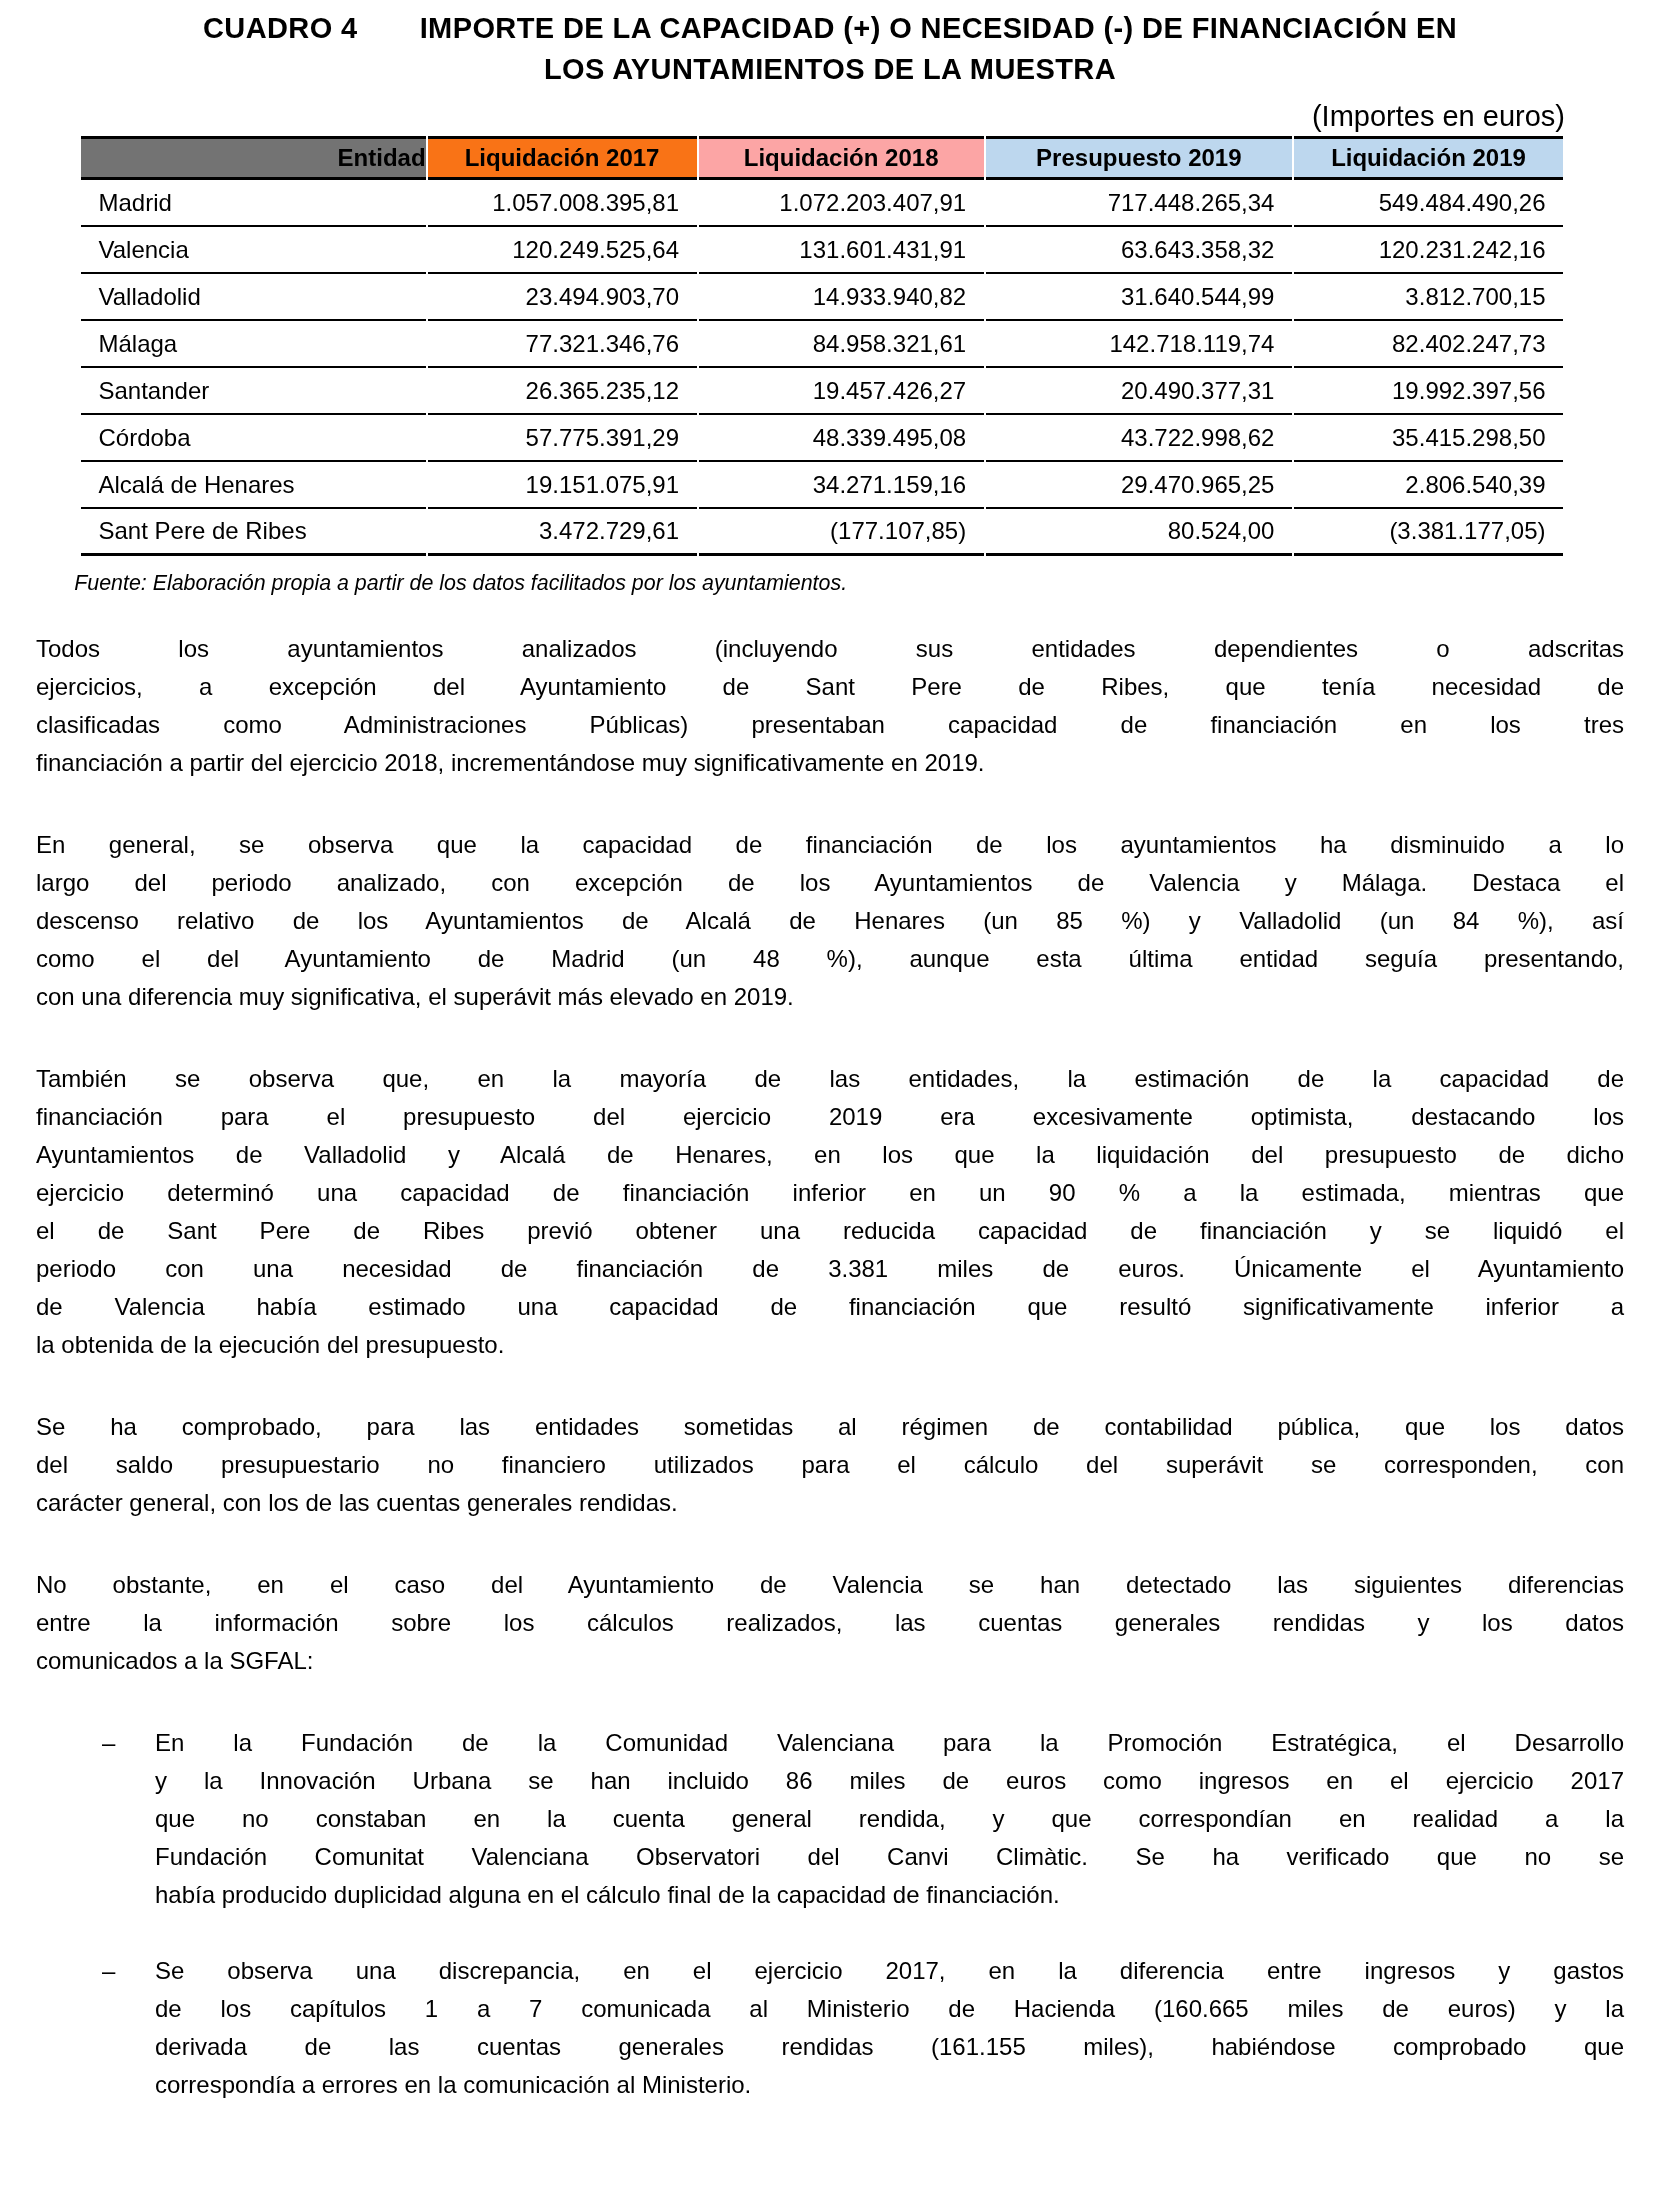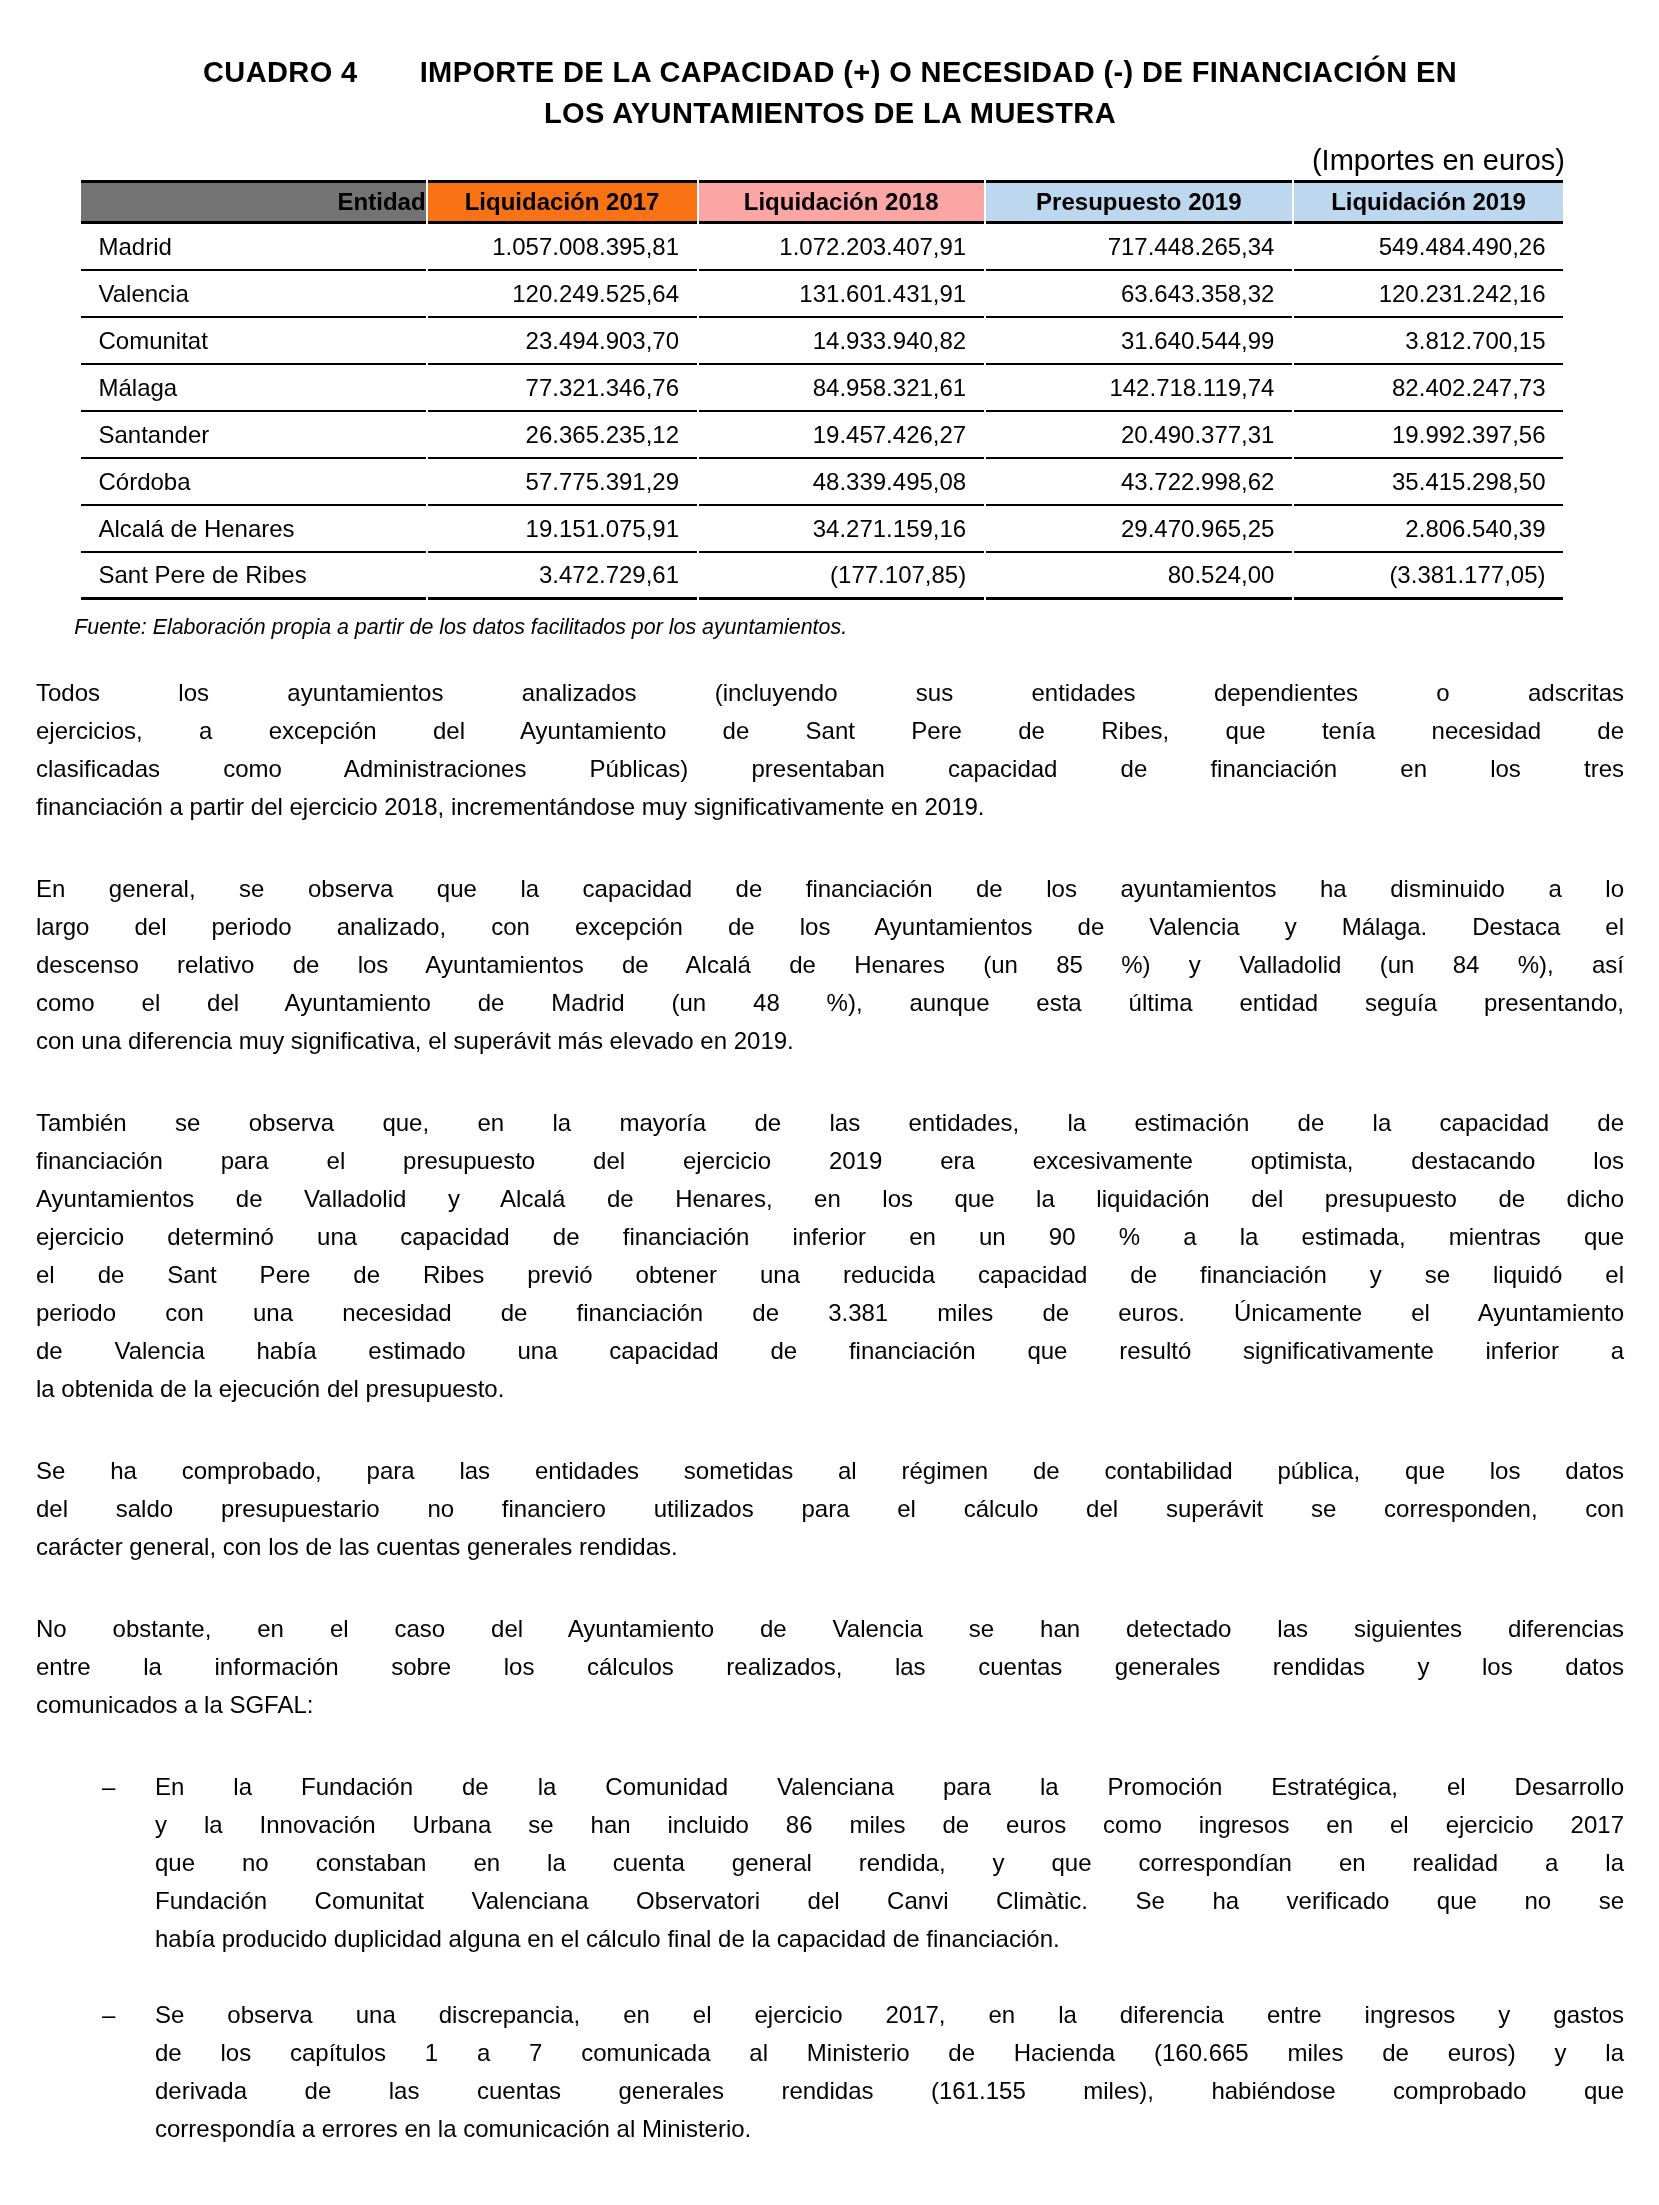--- a/index.html
+++ b/index.html
@@ -5,21 +5,21 @@
   * { margin:0; padding:0; box-sizing:border-box; }
   html,body { background:#ffffff; }
   body {
     width:1660px; height:2205px;
     font-family:"Liberation Sans", sans-serif;
     color:#000;
   }
   .page { position:relative; width:1660px; height:2205px; overflow:hidden; padding-top:8px; }
 
   
-  .doc-title { text-align:center; font-weight:bold; font-size:29px; line-height:41px; letter-spacing:0.4px;margin-top:44px; }
+  .doc-title { text-align:center; font-weight:bold; font-size:29px; line-height:41px; letter-spacing:0.4px; }
   .title-label { margin-right:62px; }
 
   
   .table-area { width:1486px; margin-left:79px; margin-top:12.7px; }
   .table-caption { text-align:right; font-size:29px; line-height:27px; margin-bottom:6.4px; }
 
   table.fin { border-collapse:separate; border-spacing:2.4px 0; width:1486px; table-layout:fixed; font-size:24px; }
   col.c1{width:342px;} col.c2{width:267px;} col.c3{width:283px;} col.c4{width:304px;} col.c5{width:267px;}
   thead th {
     font-weight:bold; text-align:center; height:44px; vertical-align:middle;
@@ -82,21 +82,21 @@
           <td class="num">549.484.490,26</td>
         </tr>
         <tr>
           <td class="entity">Valencia</td>
           <td class="num">120.249.525,64</td>
           <td class="num">131.601.431,91</td>
           <td class="num">63.643.358,32</td>
           <td class="num">120.231.242,16</td>
         </tr>
         <tr>
-          <td class="entity">Comunitat</td>
+          <td class="entity">Valladolid</td>
           <td class="num">23.494.903,70</td>
           <td class="num">14.933.940,82</td>
           <td class="num">31.640.544,99</td>
           <td class="num">3.812.700,15</td>
         </tr>
         <tr>
           <td class="entity">Málaga</td>
           <td class="num">77.321.346,76</td>
           <td class="num">84.958.321,61</td>
           <td class="num">142.718.119,74</td>

